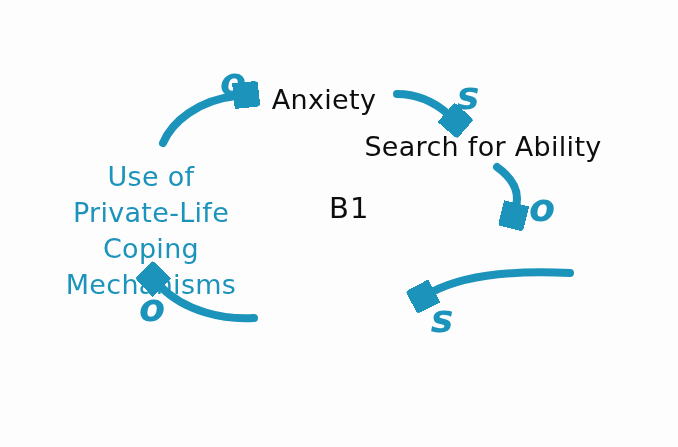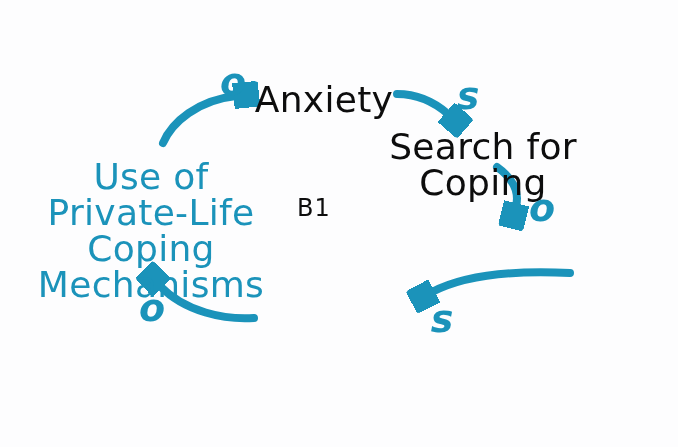--- a/index.html
+++ b/index.html
@@ -24,21 +24,21 @@
   }
   .arrow-layer path {
     fill: none;
     stroke: var(--accent, #1b93ba);
     stroke-width: 8;
     stroke-linecap: round;
   }
   .node {
     position: absolute;
     color: var(--text, #0d0d0d);
-    font-size: 36px;
+    font-size: 27px;
     line-height: 36px;
     text-align: center;
     white-space: pre-line;
     letter-spacing: 0.3px;
   }
   .node.accent {
     color: var(--accent, #1b93ba);
   }
   .polarity {
     position: absolute;
@@ -46,23 +46,24 @@
     font-size: 38px;
     line-height: 40px;
     font-weight: bold;
     font-style: italic;
     text-align: center;
     width: 40px;
   }
   .loop-label {
     position: absolute;
     color: var(--text, #0d0d0d);
-    font-size: 24px;
+    font-size: 29px;
     line-height: 36px;
     letter-spacing: 1px;
+    margin-left: 32px;
   }
 </style>
 </head>
 <body>
 
 <div class="canvas">
 
   <svg class="arrow-layer" viewBox="0 0 678 447" xmlns="http://www.w3.org/2000/svg">
     <defs>
       <marker id="head" viewBox="0 0 10 10" refX="1" refY="5" markerUnits="strokeWidth" markerWidth="3.2" markerHeight="3.2" orient="auto">
@@ -71,21 +72,21 @@
     </defs>
     <path d="M 163 143 C 172 122 198 100 236 96" marker-end="url(#head)"></path>
     <path d="M 397 94 C 415 94 432 100 448 114" marker-end="url(#head)"></path>
     <path d="M 497 167 C 511 177 520 190 516 206" marker-end="url(#head)"></path>
     <path d="M 570 273 C 530 271 470 272 432 292" marker-end="url(#head)"></path>
     <path d="M 254 318 C 225 320 185 312 160 286" marker-end="url(#head)"></path>
   </svg>
 
   <div class="node" style="left:244px; top:82px; width:160px;">Anxiety</div>
 
-  <div class="node" style="left:333px; top:129px; width:300px;">Search for Coping</div>
+  <div class="node" style="left:333px; top:129px; width:300px;">Search for Ability</div>
 
 
 
   <div class="node accent" style="left:21px; top:159px; width:260px;">Use of
 Private-Life
 Coping
 Mechanisms</div>
 
   <div class="loop-label" style="left:297px; top:190px;">B1</div>
 

